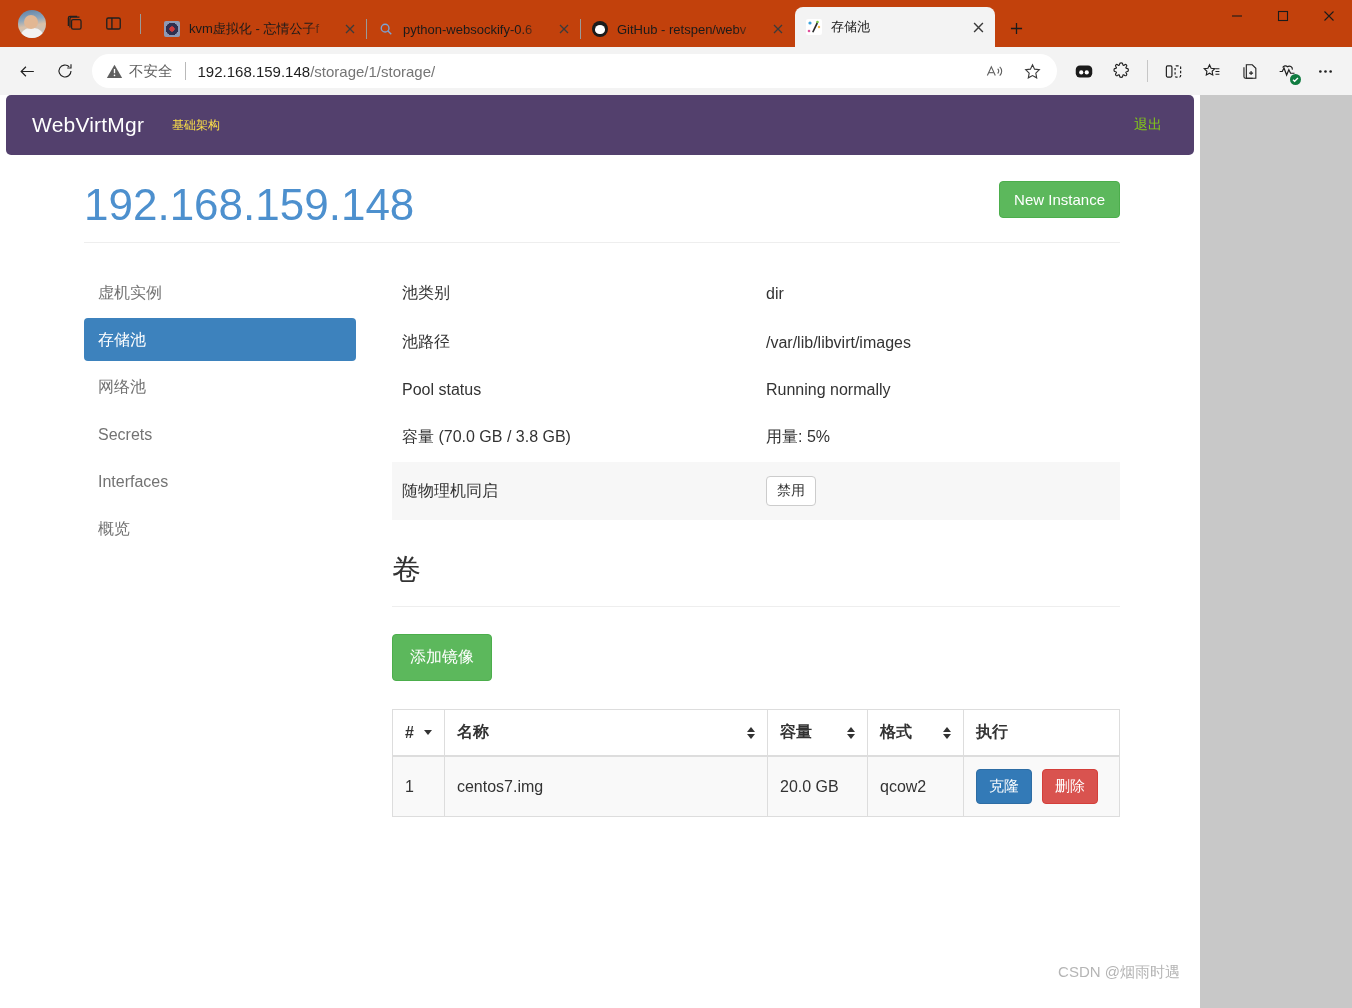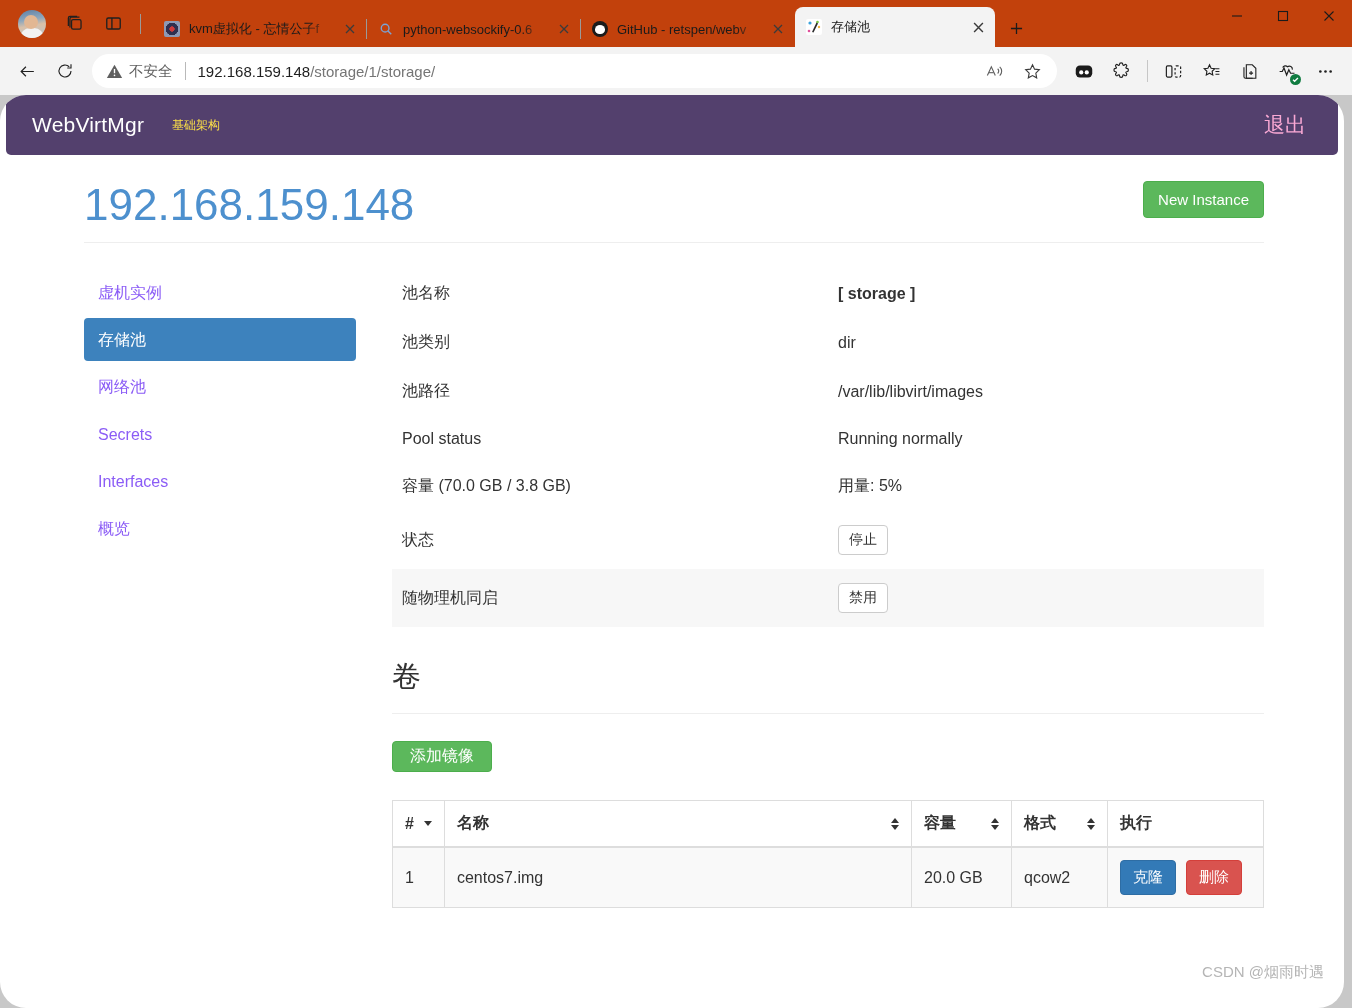--- a/index.html
+++ b/index.html
@@ -95,30 +95,30 @@
   .warn-tri { width:17px;height:17px;flex:none;margin-right:6px; }
   .not-secure { font-size:14.5px; color:#5f5f5f; white-space:nowrap; }
   .omni-sep { width:1px; height:18px; background:#b9b9b9; margin: 0 12px; flex:none; }
   .url { font-size:15px; color:#1f1f1f; white-space:nowrap; overflow:hidden; }
   .url .dim { color:#757575; }
   .omni-right { margin-left:auto; display:flex; align-items:center; }
   .tb-sep { width:1px;height:22px;background:#c6c6c6;margin:0 6px;flex:none; }
 
   
   .page {
-    position:absolute; left:0; top:95px; width:1344px; height:913px;
-    background:#ffffff; overflow:hidden;border-radius:26px;
+    position:absolute; left:0; top:95px; width:1200px; height:913px;
+    background:#ffffff; overflow:hidden;
   }
   .navbar {
     margin: 0 6px; height: 60px; background:#53406d; border-radius: 5px;
     display:flex; align-items:center; padding: 0 14px; color:#fff;
   }
   .brand { font-size:21px; color:#ffffff; padding: 0 14px 0 12px; letter-spacing:.2px; }
   .nav-link { font-size:12px; color:#fde047; padding: 0 14px; }
-  .nav-right { margin-left:auto; font-size:21px; color:#f9a8d4; padding-right:18px; }
+  .nav-right { margin-left:auto; font-size:14px; color:#84cc16; padding-right:18px; }
 
   .container { padding: 0 80px 0 84px; }
   .page-head {
     display:flex; align-items:flex-end; justify-content:space-between;
     padding-top: 26px; padding-bottom: 14px;
     border-bottom: 1px solid #eeeeee; margin-bottom: 26px;
   }
   h1.page-title { margin:0; font-size:44px; font-weight:400; color:#4d90ce; line-height:1.05; }
   .btn {
     display:inline-flex; align-items:center; justify-content:center;
@@ -130,37 +130,37 @@
   .btn-red   { background:#d9534f; border-color:#d43f3a; }
   .btn-badge {
     background:#ffffff; border:1px solid #cccccc; color:#333333;
     font-size:14px; padding: 5px 10px; border-radius:4px; display:inline-block;
   }
   .new-instance { margin-bottom: 10px; }
 
   .body-cols { display:flex; }
   .sidebar { width: 272px; flex:none; padding-top: 2px; }
   .side-item {
-    display:block; padding: 12px 14px; font-size:16px; color:#8b5cf6;
+    display:block; padding: 12px 14px; font-size:16px; color:#737373;
     border-radius:4px; margin-bottom: 4px; line-height:1.2;
   }
   .side-item.active { background:#3d82bd; color:#ffffff; }
 
   .content { flex:1; padding-left: 36px; padding-top: 0; }
 
   table.info { width:100%; border-collapse:collapse; }
   table.info tr td { padding: 14px 10px; font-size:16px; color:#333333; vertical-align:middle; }
   table.info tr td.k { width: 50%; }
   table.info tr.striped { background:#f7f7f7; }
   td.v b { font-weight:bold; }
 
   h2.section { font-size:29px; font-weight:400; color:#333; margin: 30px 0 0 0; padding-bottom: 16px;
     border-bottom:1px solid #eeeeee; }
   .add-img-wrap { margin: 27px 0 28px 0; }
-  .btn-add { font-size:16px; padding: 4px 17px; }
+  .btn-add { font-size:16px; padding: 12px 17px; }
 
   table.vols { width:100%; border-collapse:collapse; border:1px solid #dddddd; }
   table.vols th {
     text-align:left; font-size:16px; color:#333; font-weight:bold;
     padding: 12px 12px; border-bottom:2px solid #dddddd; border-right:1px solid #dddddd;
     white-space:nowrap;
   }
   table.vols th:last-child { border-right:none; }
   table.vols td {
     font-size:16px; color:#333; padding: 12px 12px; border-right:1px solid #dddddd;
@@ -405,43 +405,35 @@
           <div class="side-item">网络池</div>
           <div class="side-item">Secrets</div>
           <div class="side-item">Interfaces</div>
           <div class="side-item">概览</div>
         </div>
 
         <div class="content">
 
           <table class="info">
             <tbody>
-                <tr>
-              <td class="k">池名称</td>
-              <td class="v"><b>[ storage ]</b></td>
-            </tr>
             <tr>
               <td class="k">池类别</td>
               <td class="v">dir</td>
             </tr>
             <tr>
               <td class="k">池路径</td>
               <td class="v">/var/lib/libvirt/images</td>
             </tr>
             <tr>
               <td class="k">Pool status</td>
               <td class="v">Running normally</td>
             </tr>
             <tr>
               <td class="k">容量 (70.0 GB / 3.8 GB)</td>
               <td class="v">用量: 5%</td>
-            </tr>
-            <tr>
-              <td class="k">状态</td>
-              <td class="v"><span class="btn-badge">停止</span></td>
             </tr>
             <tr class="striped">
               <td class="k">随物理机同启</td>
               <td class="v"><span class="btn-badge">禁用</span></td>
             </tr>
           </tbody>
             </table>
 
           <h2 class="section">卷</h2>
 

